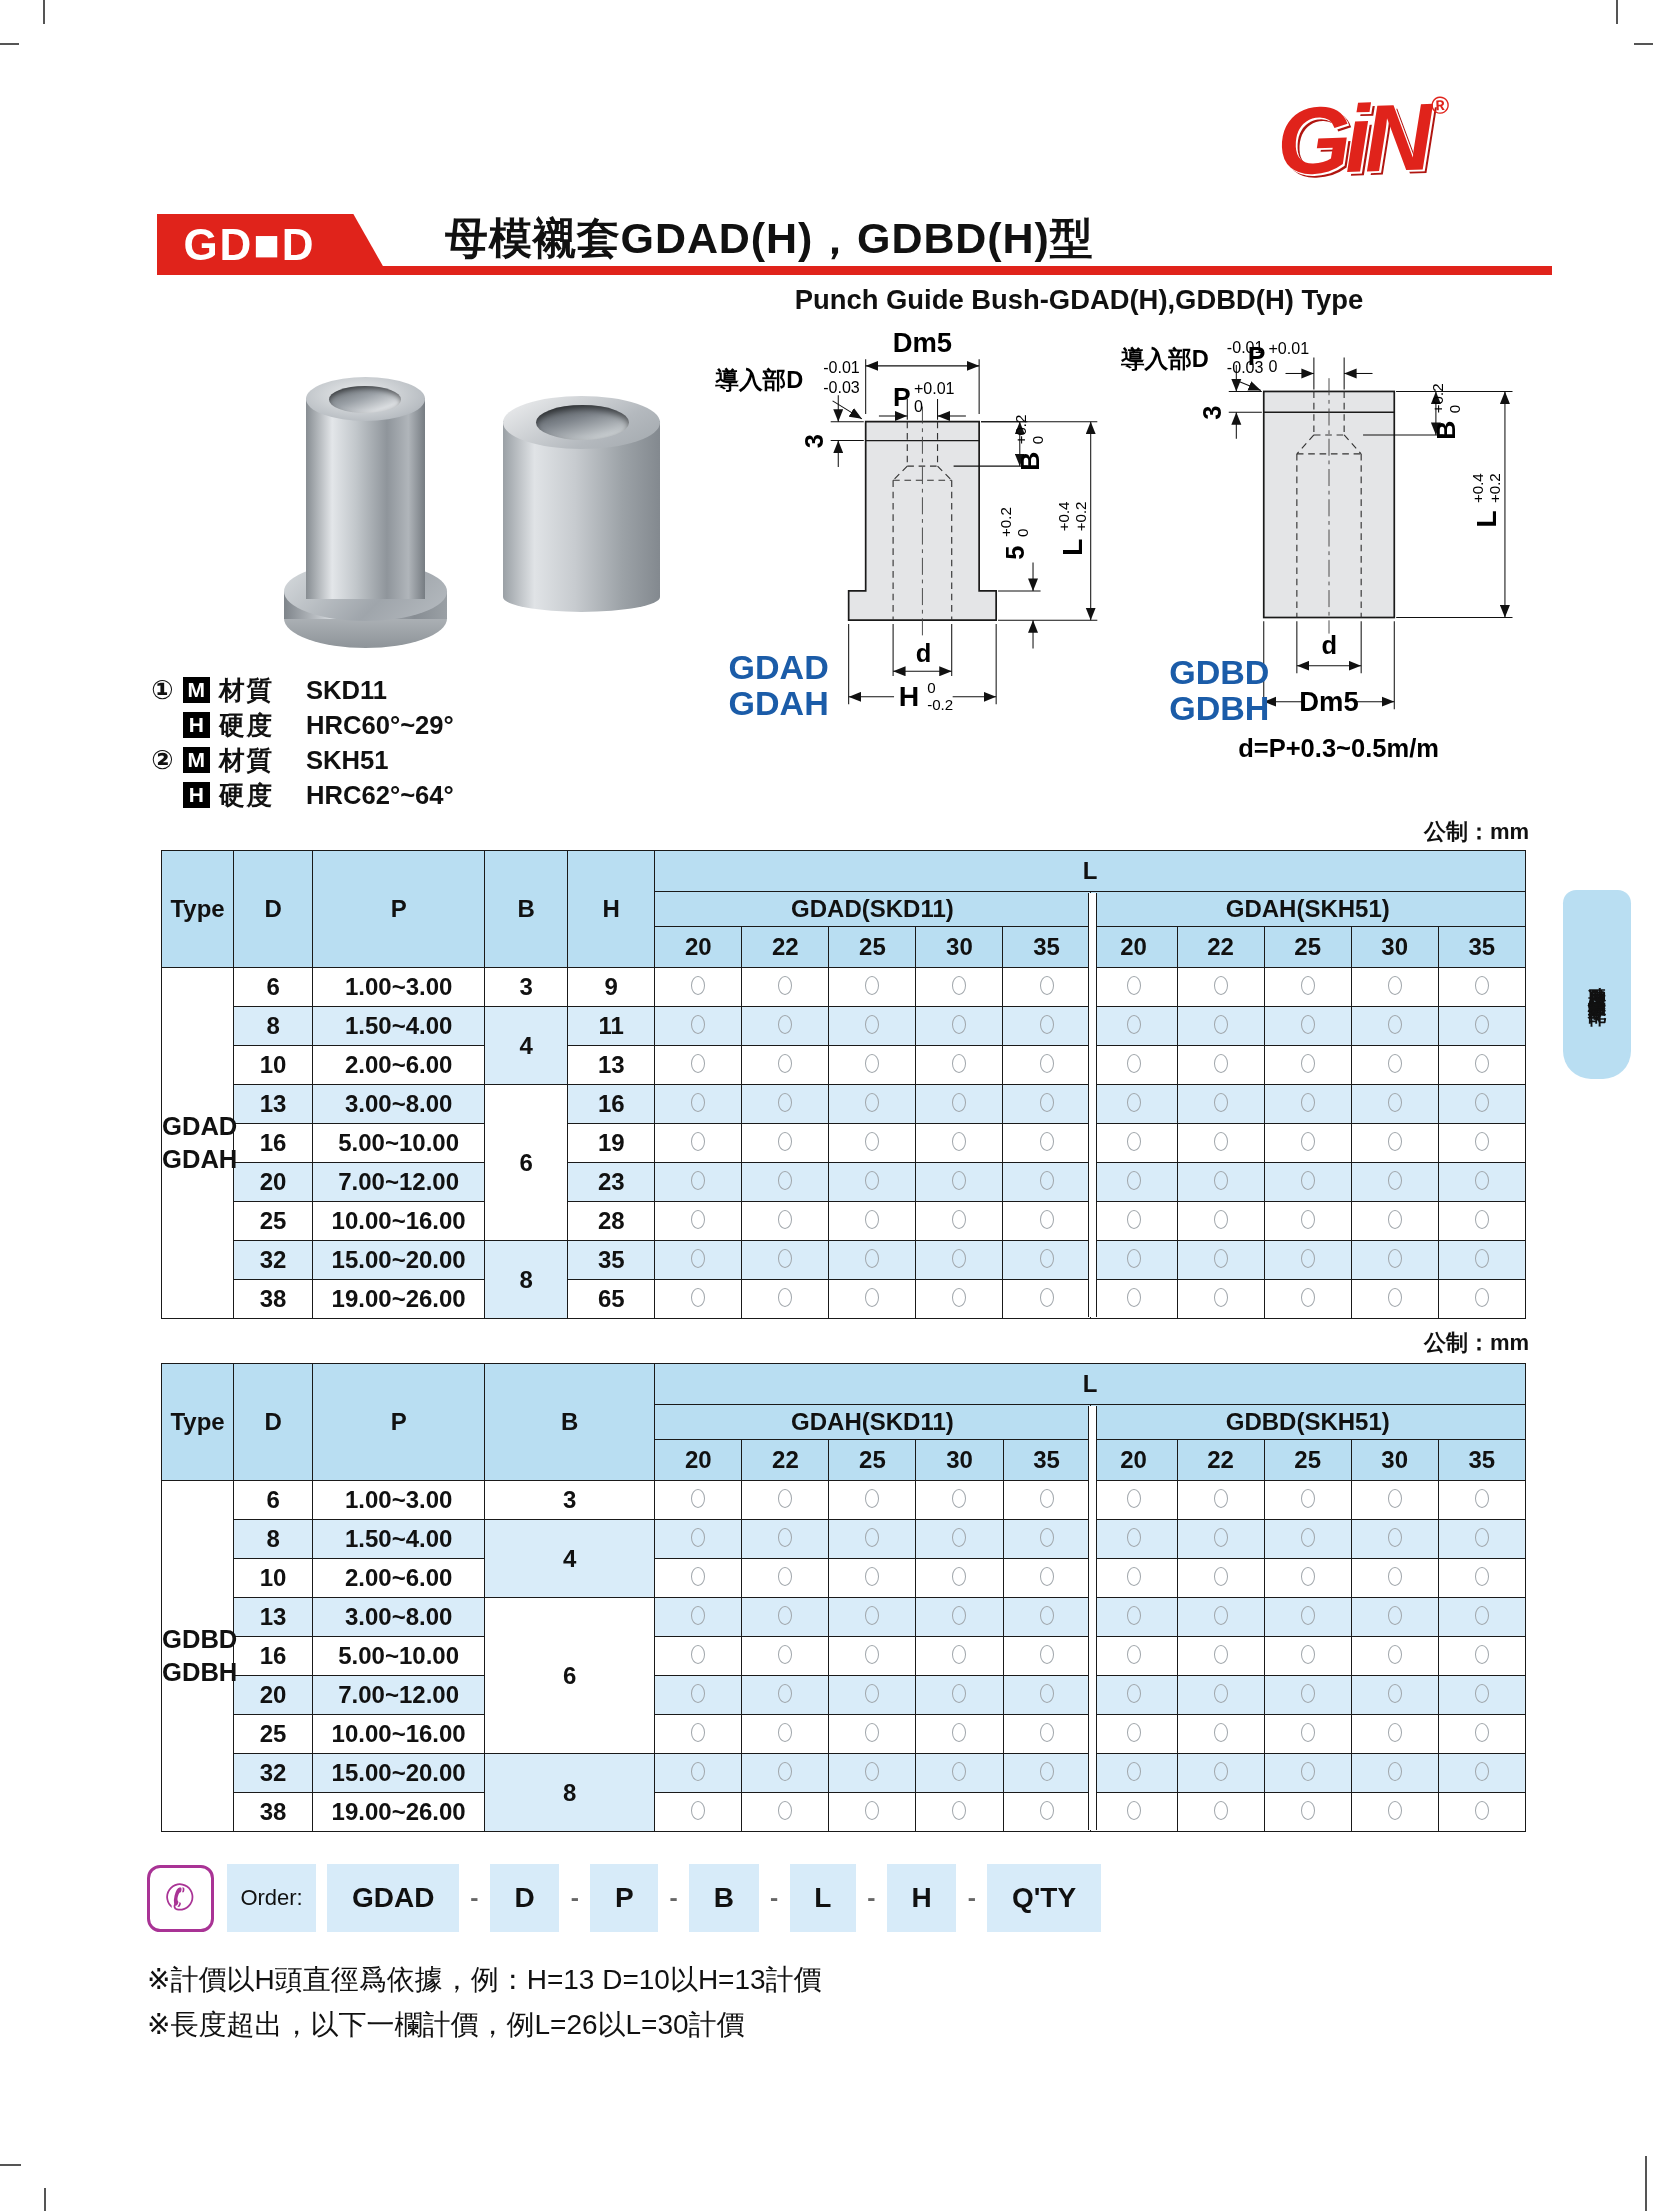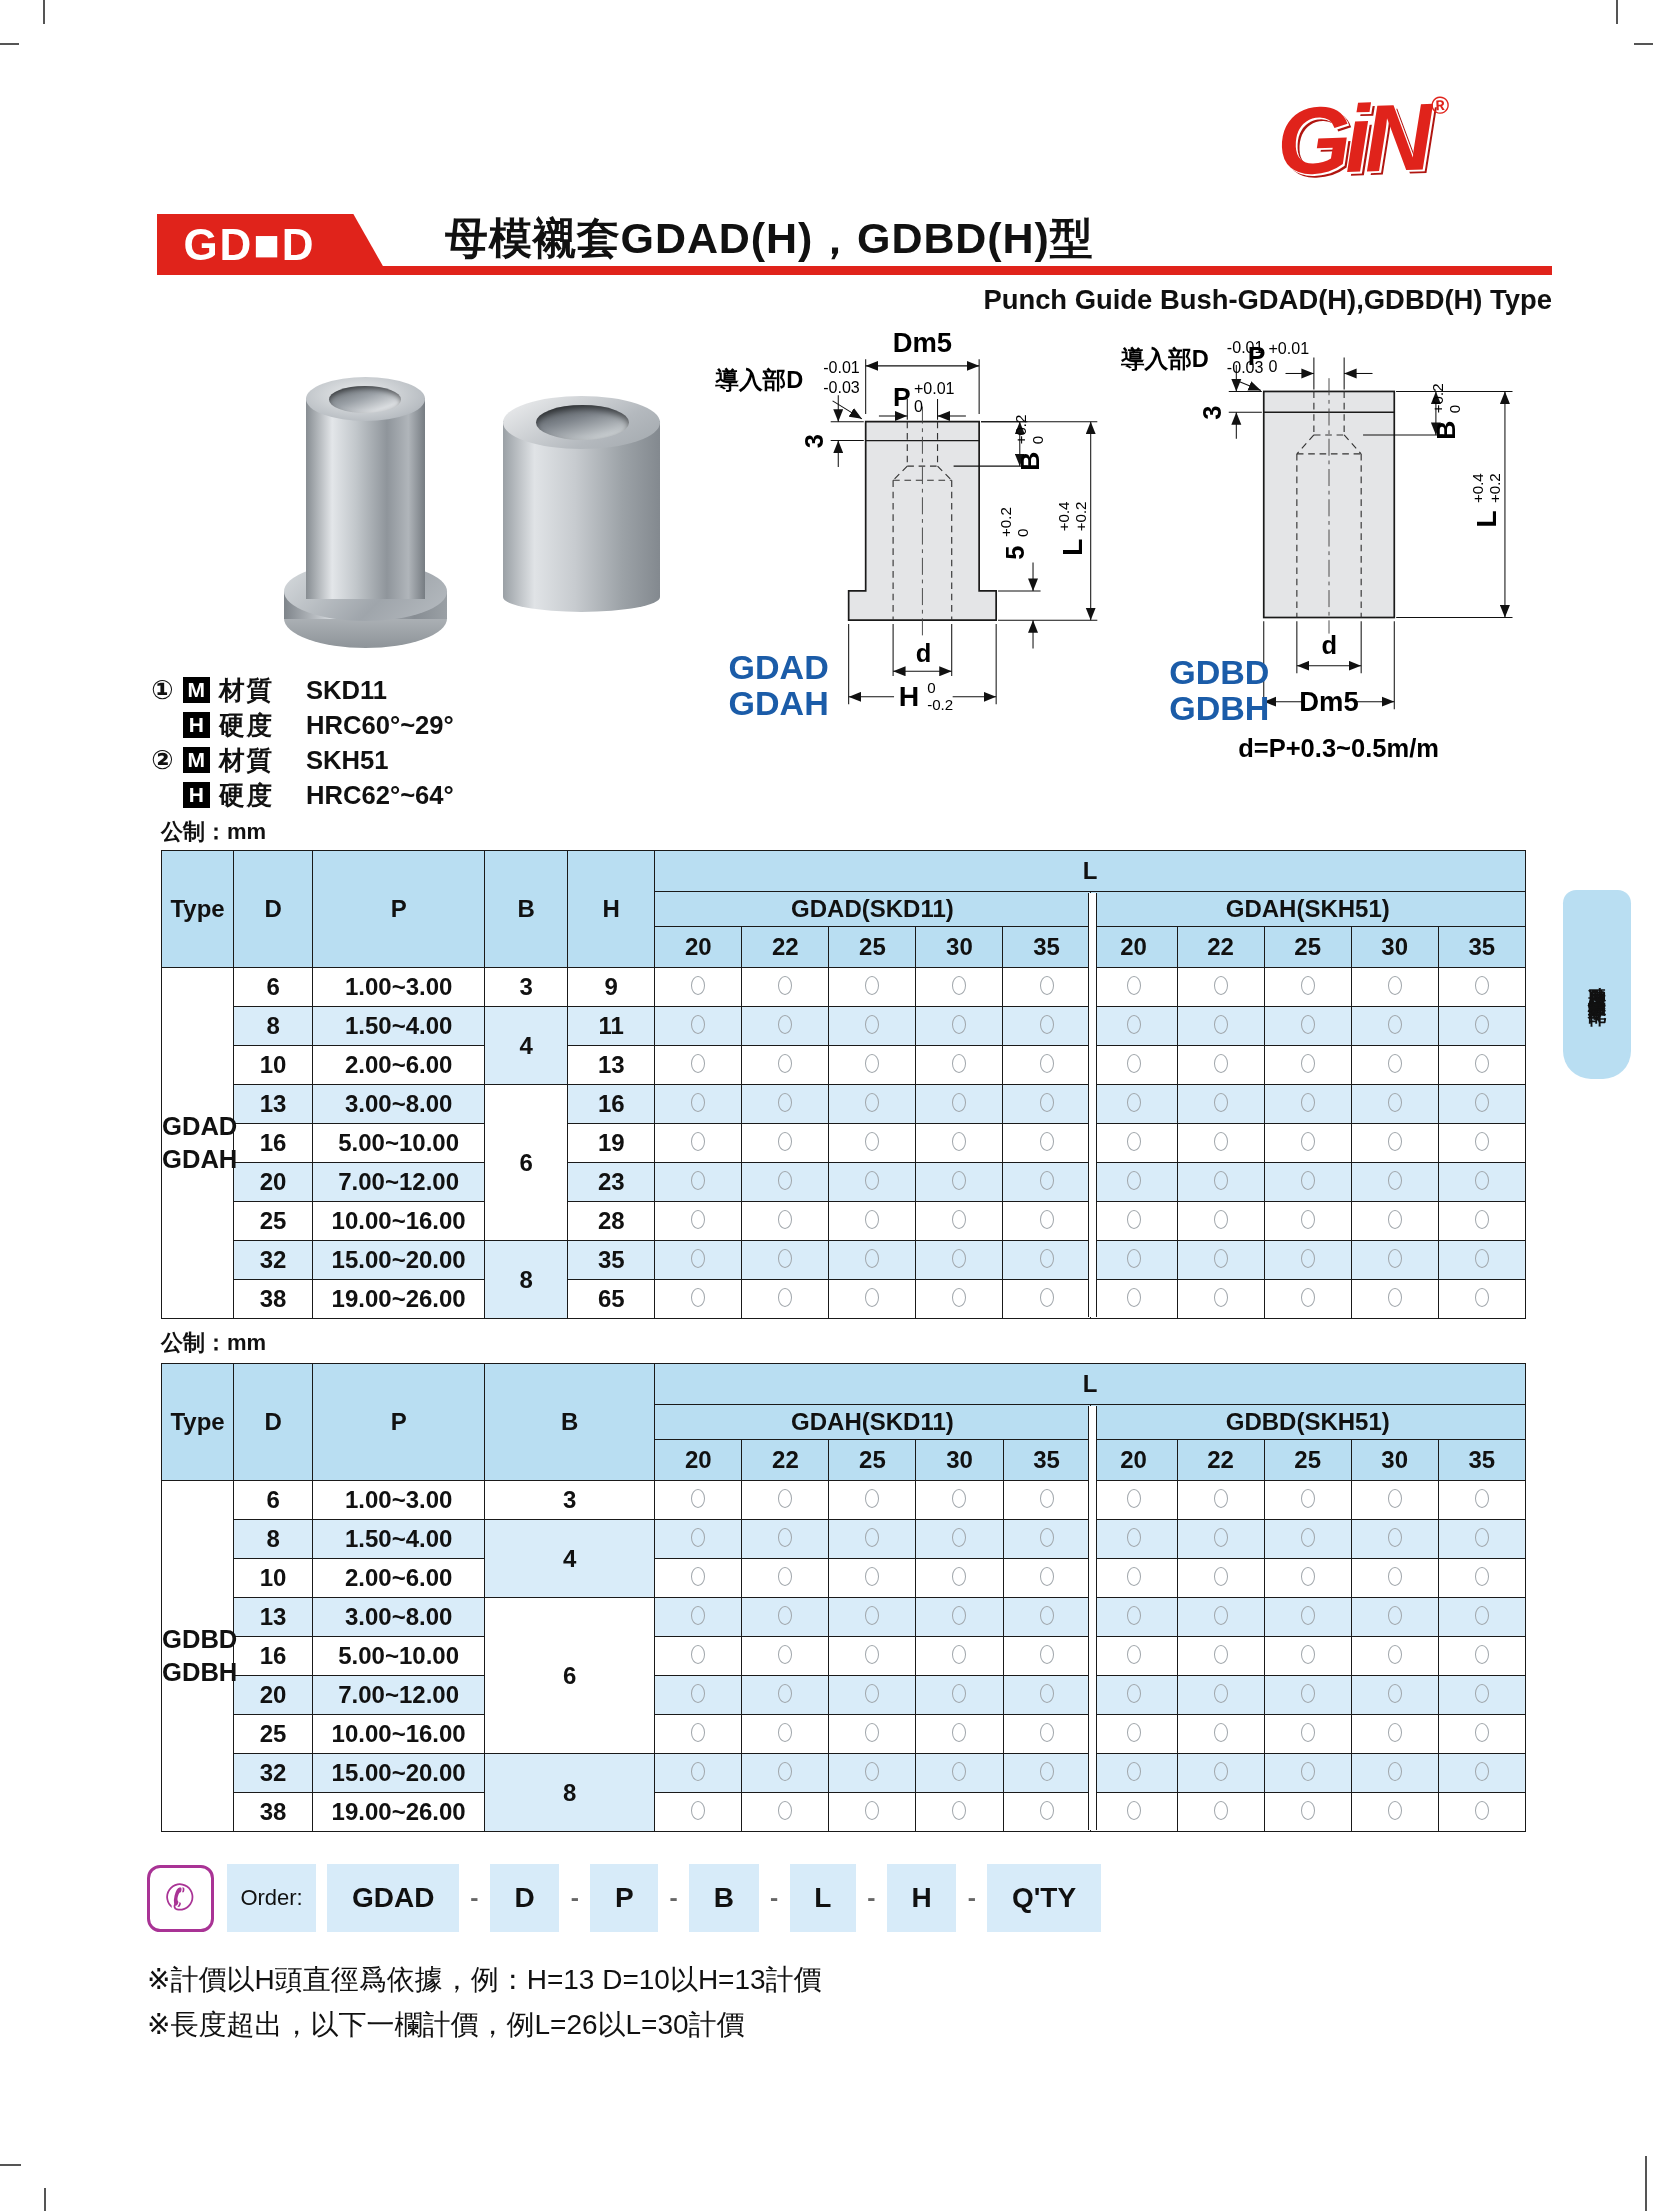--- a/index.html
+++ b/index.html
@@ -18,21 +18,21 @@
         text-shadow:1.9px 1.9px 0 #ffffff,3.8px 3.8px 0 #b01510;}
   .logo sup{font-size:24.6px;letter-spacing:0;vertical-align:55px;margin-left:5.7px;text-shadow:none;}
 
   
   .hdr-rule{position:absolute;left:157px;top:266px;width:1395px;height:8.5px;background:#e0231b;}
   .hdr-badge{position:absolute;left:157px;top:214px;width:231px;height:61px;background:#e0231b;
              clip-path:polygon(0 0,85% 0,100% 100%,0 100%);
              display:flex;align-items:center;justify-content:flex-start;padding-left:26.5px;box-sizing:border-box;
              color:#fff;font-weight:bold;font-size:44px;letter-spacing:1.9px;}
   .hdr-title{position:absolute;left:445px;top:210px;font-size:43px;font-weight:bold;letter-spacing:0.9px;white-space:nowrap;}
-  .hdr-sub{position:absolute;left:606px;top:284px;width:946px;text-align:right;
+  .hdr-sub{position:absolute;left:606px;top:284px;width:946px;text-align:center;
            font-size:27.4px;font-weight:bold;letter-spacing:0;white-space:nowrap;}
 
   
   .photo{position:absolute;}
   .photo div{position:absolute;}
   #photoL{left:284px;top:377px;width:170px;height:265px;}
   #photoL .flange-top{left:0;top:185px;width:163px;height:59px;border-radius:50%;
       background:linear-gradient(135deg,#d9dde0,#9fa5ab 60%,#b7bcc1);}
   #photoL .flange-side{left:0;top:214px;width:163px;height:28px;
       background:linear-gradient(90deg,#7e848a,#d2d6da 28%,#aeb3b8 55%,#878d93 80%,#9aa0a5);}
@@ -60,21 +60,21 @@
   .spec-line .num{width:32px;font-size:26.5px;}
   .spec-line .sq{width:26.5px;height:26.5px;background:#000;color:#fff;font-size:21px;font-weight:bold;
                  display:flex;align-items:center;justify-content:center;margin-right:9.5px;}
   .spec-line .lbl{font-size:25.6px;width:87px;letter-spacing:1.9px;}
   .spec-line .val{font-size:25.6px;}
 
   
   svg text{font-family:"Liberation Sans","DejaVu Sans",sans-serif;}
 
   
-  .metric{position:absolute;left:161px;width:1368px;font-size:22px;font-weight:bold;}
+  .metric{position:absolute;left:161px;width:1368px;text-align:right;font-size:22px;font-weight:bold;}
   .tblwrap{position:absolute;left:161px;width:1368px;}
   table.spec{border-collapse:collapse;table-layout:fixed;width:1365px;border:1.9px solid #000;}
   .spec th,.spec td{border:0.9px solid #1a1a1a;text-align:center;vertical-align:middle;padding:0;}
   .spec thead th{background:#b9def2;font-weight:bold;font-size:24px;height:40px;}
   .spec thead tr.h2 th{height:34px;}
   .spec thead{border-bottom:1.9px solid #000;}
   .spec td{font-size:24px;font-weight:bold;height:38px;background:#fff;}
   .spec td.shade{background:#d9ecf9;}
   .spec td.type-cell{font-size:25.6px;line-height:1.3;background:#fff;}
   .circ{display:inline-block;width:14px;height:19px;border:1.9px solid #a0a6ab;border-radius:50%;box-sizing:border-box;}

